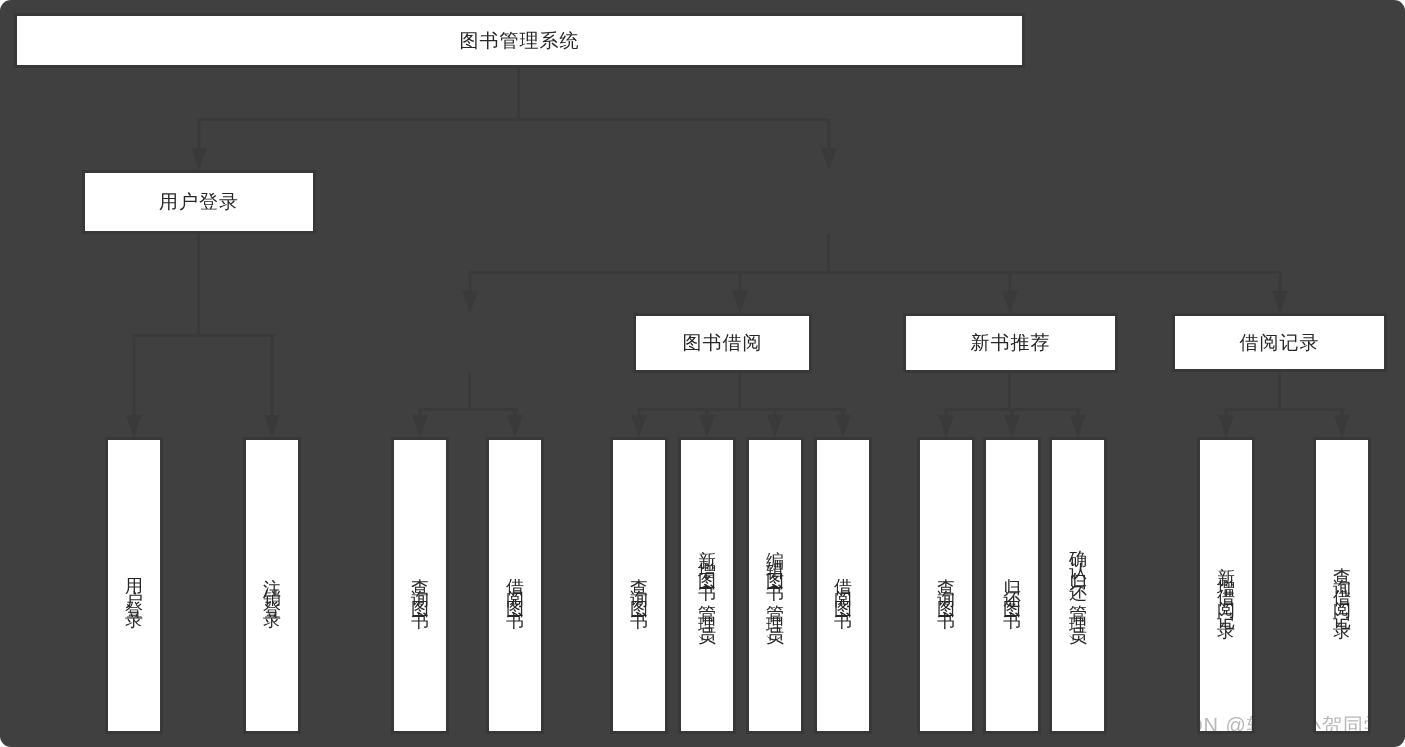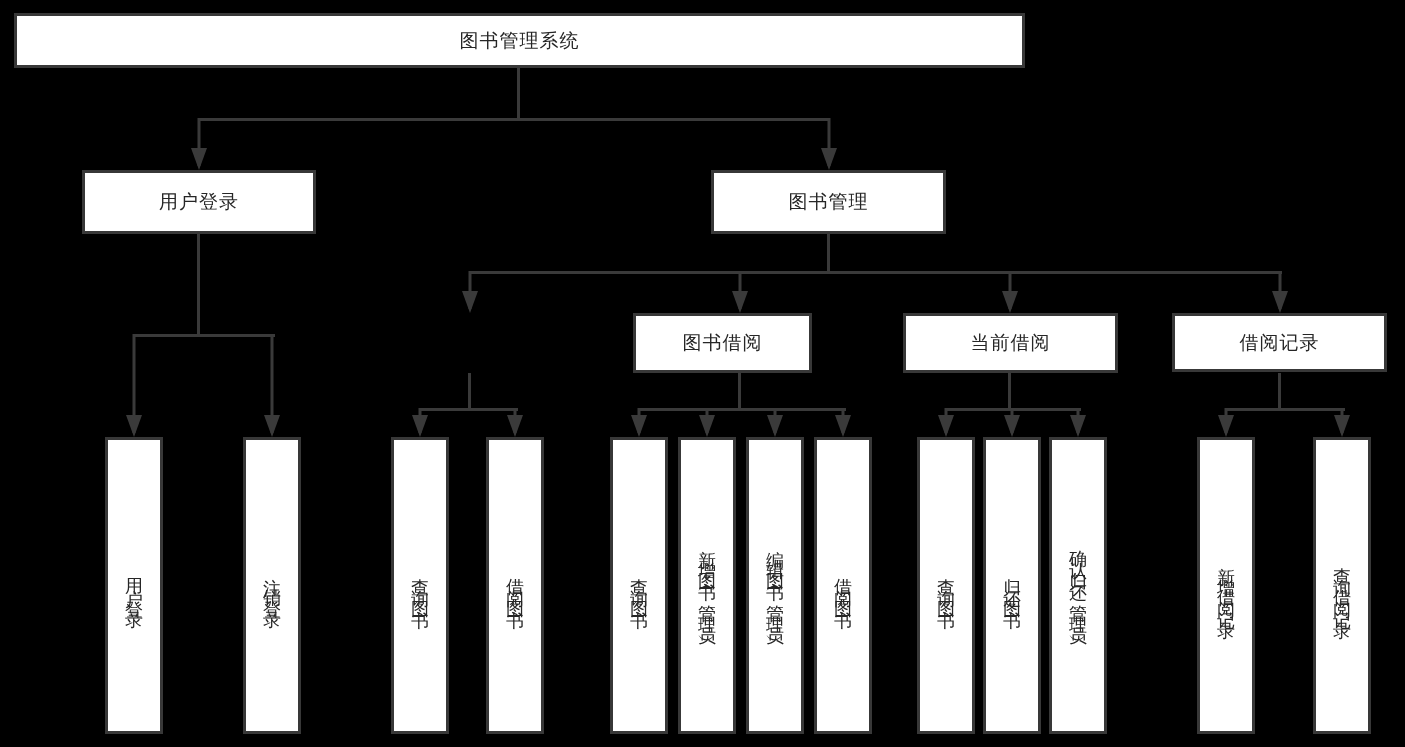--- a/index.html
+++ b/index.html
@@ -1,22 +1,23 @@
 <!DOCTYPE html>
 <html><head>
 <meta charset="utf-8">
 <style>
   html, body { margin: 0; padding: 0; background: #ffffff; }
   #stage {
     position: relative;
     width: 1405px;
     height: 747px;
-    background: #000000;
+    background: #404040;
     font-family: "Liberation Sans", "DejaVu Sans", sans-serif;
     overflow: hidden;
+    border-radius: 11px;
   }
   .box {
     position: absolute;
     box-sizing: border-box;
     border: 3px solid #383838;
     background: #ffffff;
     display: flex;
     align-items: center;
     justify-content: center;
     color: #262626;
@@ -104,41 +105,38 @@
   </div>
 
   <div class="vline" style="left:517px; top:68px; height:53px;"></div>
   <div class="hline" style="left:198px; top:118px; width:632px;"></div>
   <div class="arrow" style="left:191px; top:118px; height:52px;"></div>
   <div class="arrow" style="left:821px; top:118px; height:52px;"></div>
 
   <div class="box" style="left:82px; top:170px; width:234px; height:64px;">
     <span>用户登录</span>
   </div>
-  <div class="box" style="left:711px; top:170px; width:235px; height:64px;">
-    <span>图书管理</span>
-  </div>
 
   <div class="vline" style="left:197px; top:234px; height:100px;"></div>
   <div class="hline" style="left:134px; top:334px; width:141px;"></div>
   <div class="arrow" style="left:126px; top:334px; height:103px;"></div>
   <div class="arrow" style="left:264px; top:334px; height:103px;"></div>
 
   <div class="vline" style="left:827px; top:234px; height:37px;"></div>
   <div class="hline" style="left:470px; top:271px; width:812px;"></div>
   <div class="arrow" style="left:462px; top:271px; height:42px;"></div>
   <div class="arrow" style="left:732px; top:271px; height:42px;"></div>
   <div class="arrow" style="left:1002px; top:271px; height:42px;"></div>
   <div class="arrow" style="left:1272px; top:271px; height:42px;"></div>
 
   <div class="box" style="left:633px; top:313px; width:179px; height:60px;">
     <span>图书借阅</span>
   </div>
   <div class="box" style="left:903px; top:313px; width:215px; height:60px;">
-    <span>当前借阅</span>
+    <span>新书推荐</span>
   </div>
   <div class="box" style="left:1172px; top:313px; width:215px; height:59px;">
     <span>借阅记录</span>
   </div>
 
   <div class="vline" style="left:468px; top:373px; height:35px;"></div>
   <div class="hline" style="left:420px; top:408px; width:98px;"></div>
   <div class="arrow" style="left:412px; top:408px; height:29px;"></div>
   <div class="arrow" style="left:507px; top:408px; height:29px;"></div>
 
@@ -197,14 +195,15 @@
     <span>确认归还（管理员）</span>
   </div>
 
   <div class="vbox" style="left:1197px; top:437px; width:58px; height:297px;">
     <span>新增借阅记录</span>
   </div>
   <div class="vbox" style="left:1313px; top:437px; width:58px; height:297px;">
     <span>查询借阅记录</span>
   </div>
 
+  <div class="watermark">CSDN @软件_小贺同学</div>
 
 </div>
 
 </body></html>

